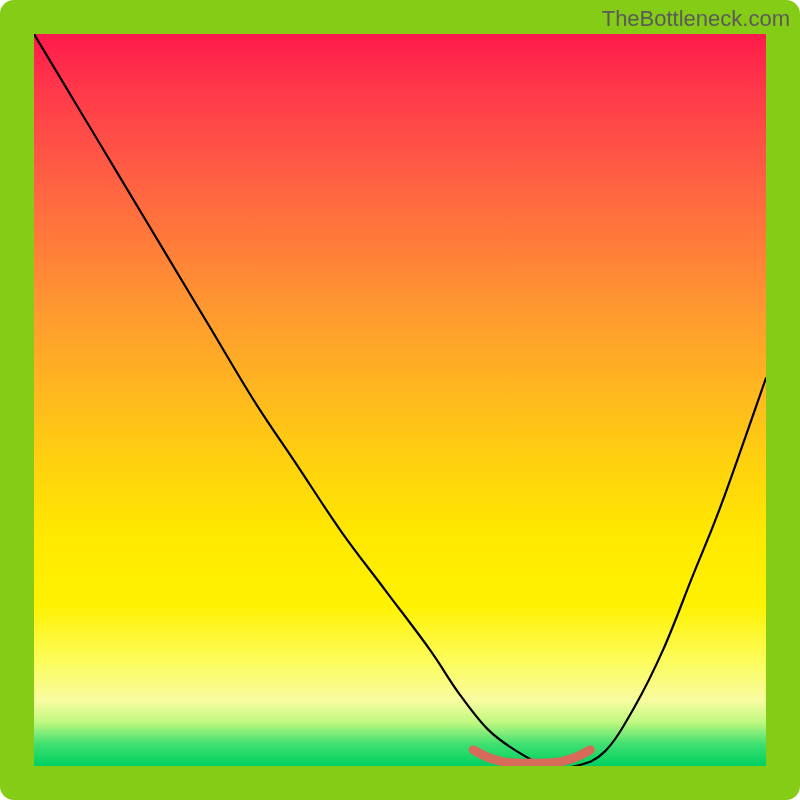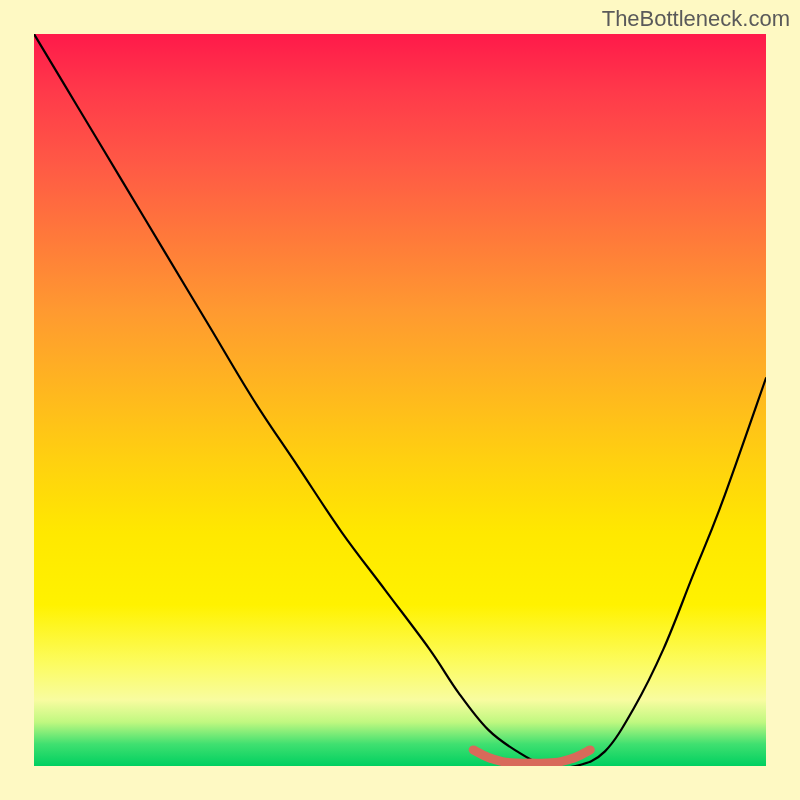--- a/index.html
+++ b/index.html
@@ -1,21 +1,22 @@
 <!DOCTYPE html>
 <html><head>
 <meta charset="utf-8">
 <style>
   * { margin: 0; padding: 0; box-sizing: border-box; }
   html, body { width: 800px; height: 800px; overflow: hidden; }
   .chart-container {
     position: relative;
     width: 800px;
     height: 800px;
-    background: #fef9c3;
+    background: #84cc16;
+    border-radius: 14px;
   }
   .plot-area {
     position: absolute;
     left: 34px;
     top: 34px;
     width: 732px;
     height: 732px;
     background: linear-gradient(to bottom,
       #ff1a4a 0%,
       #ff3a4a 8%,

